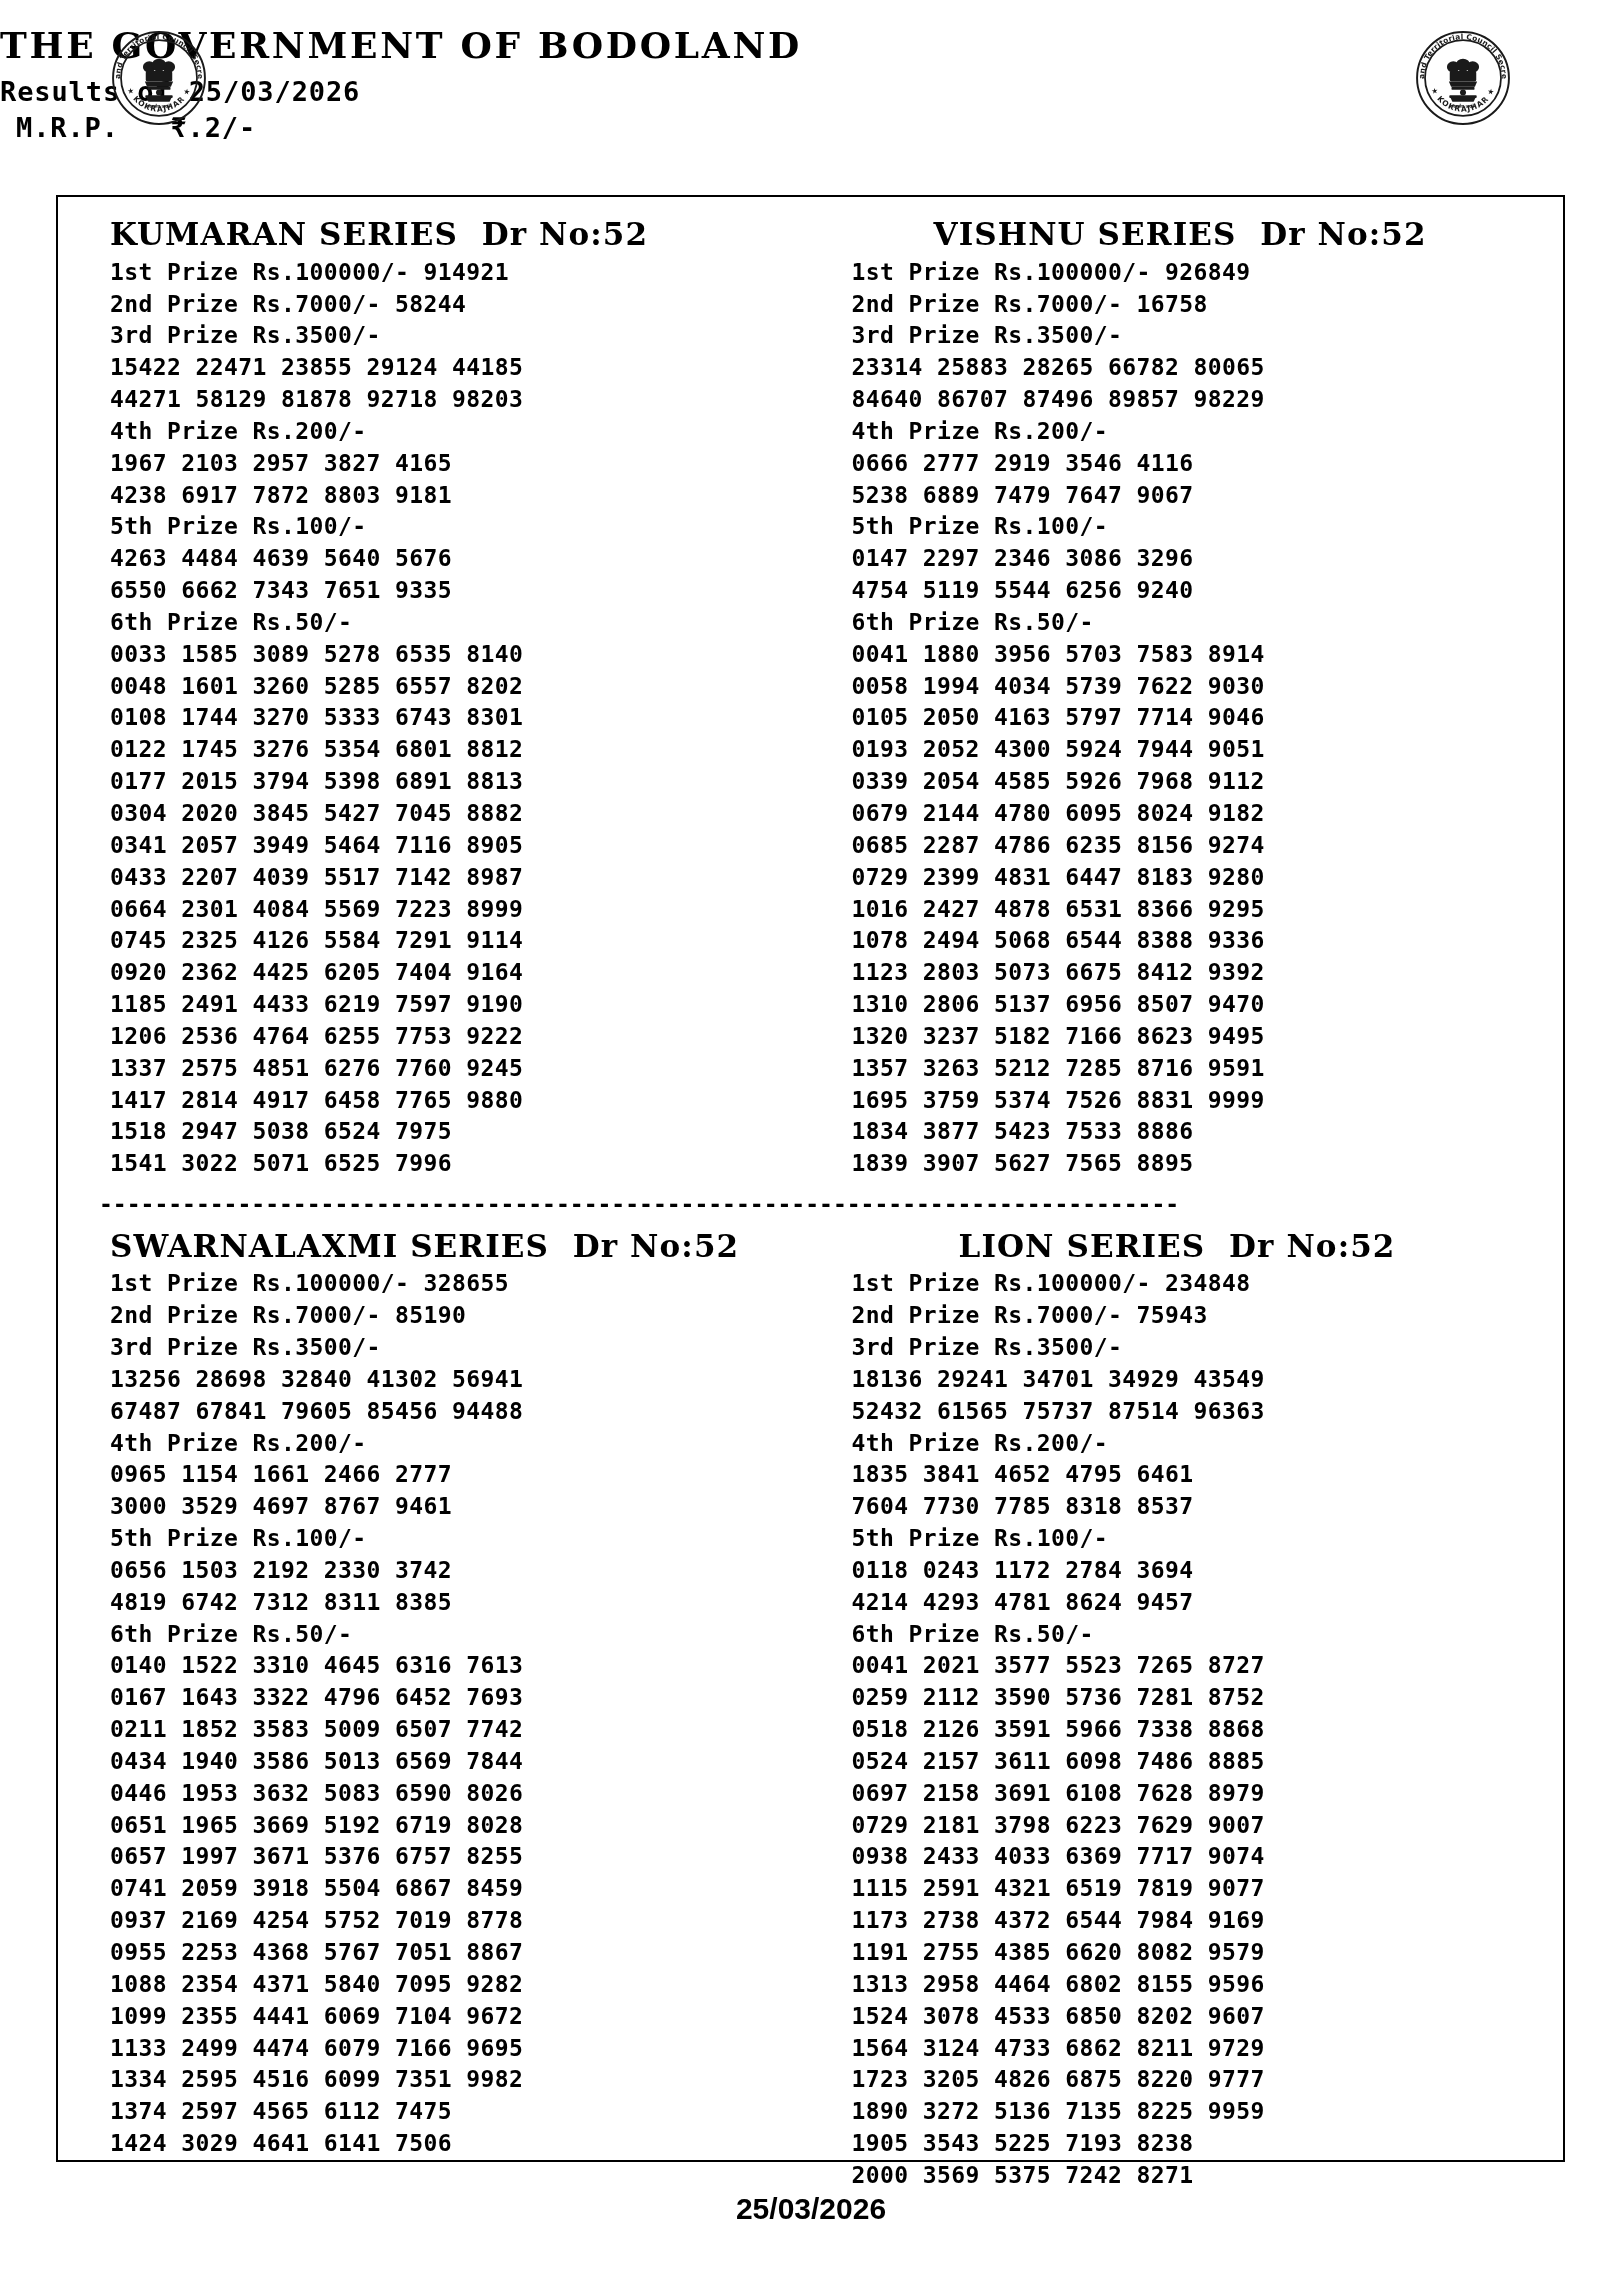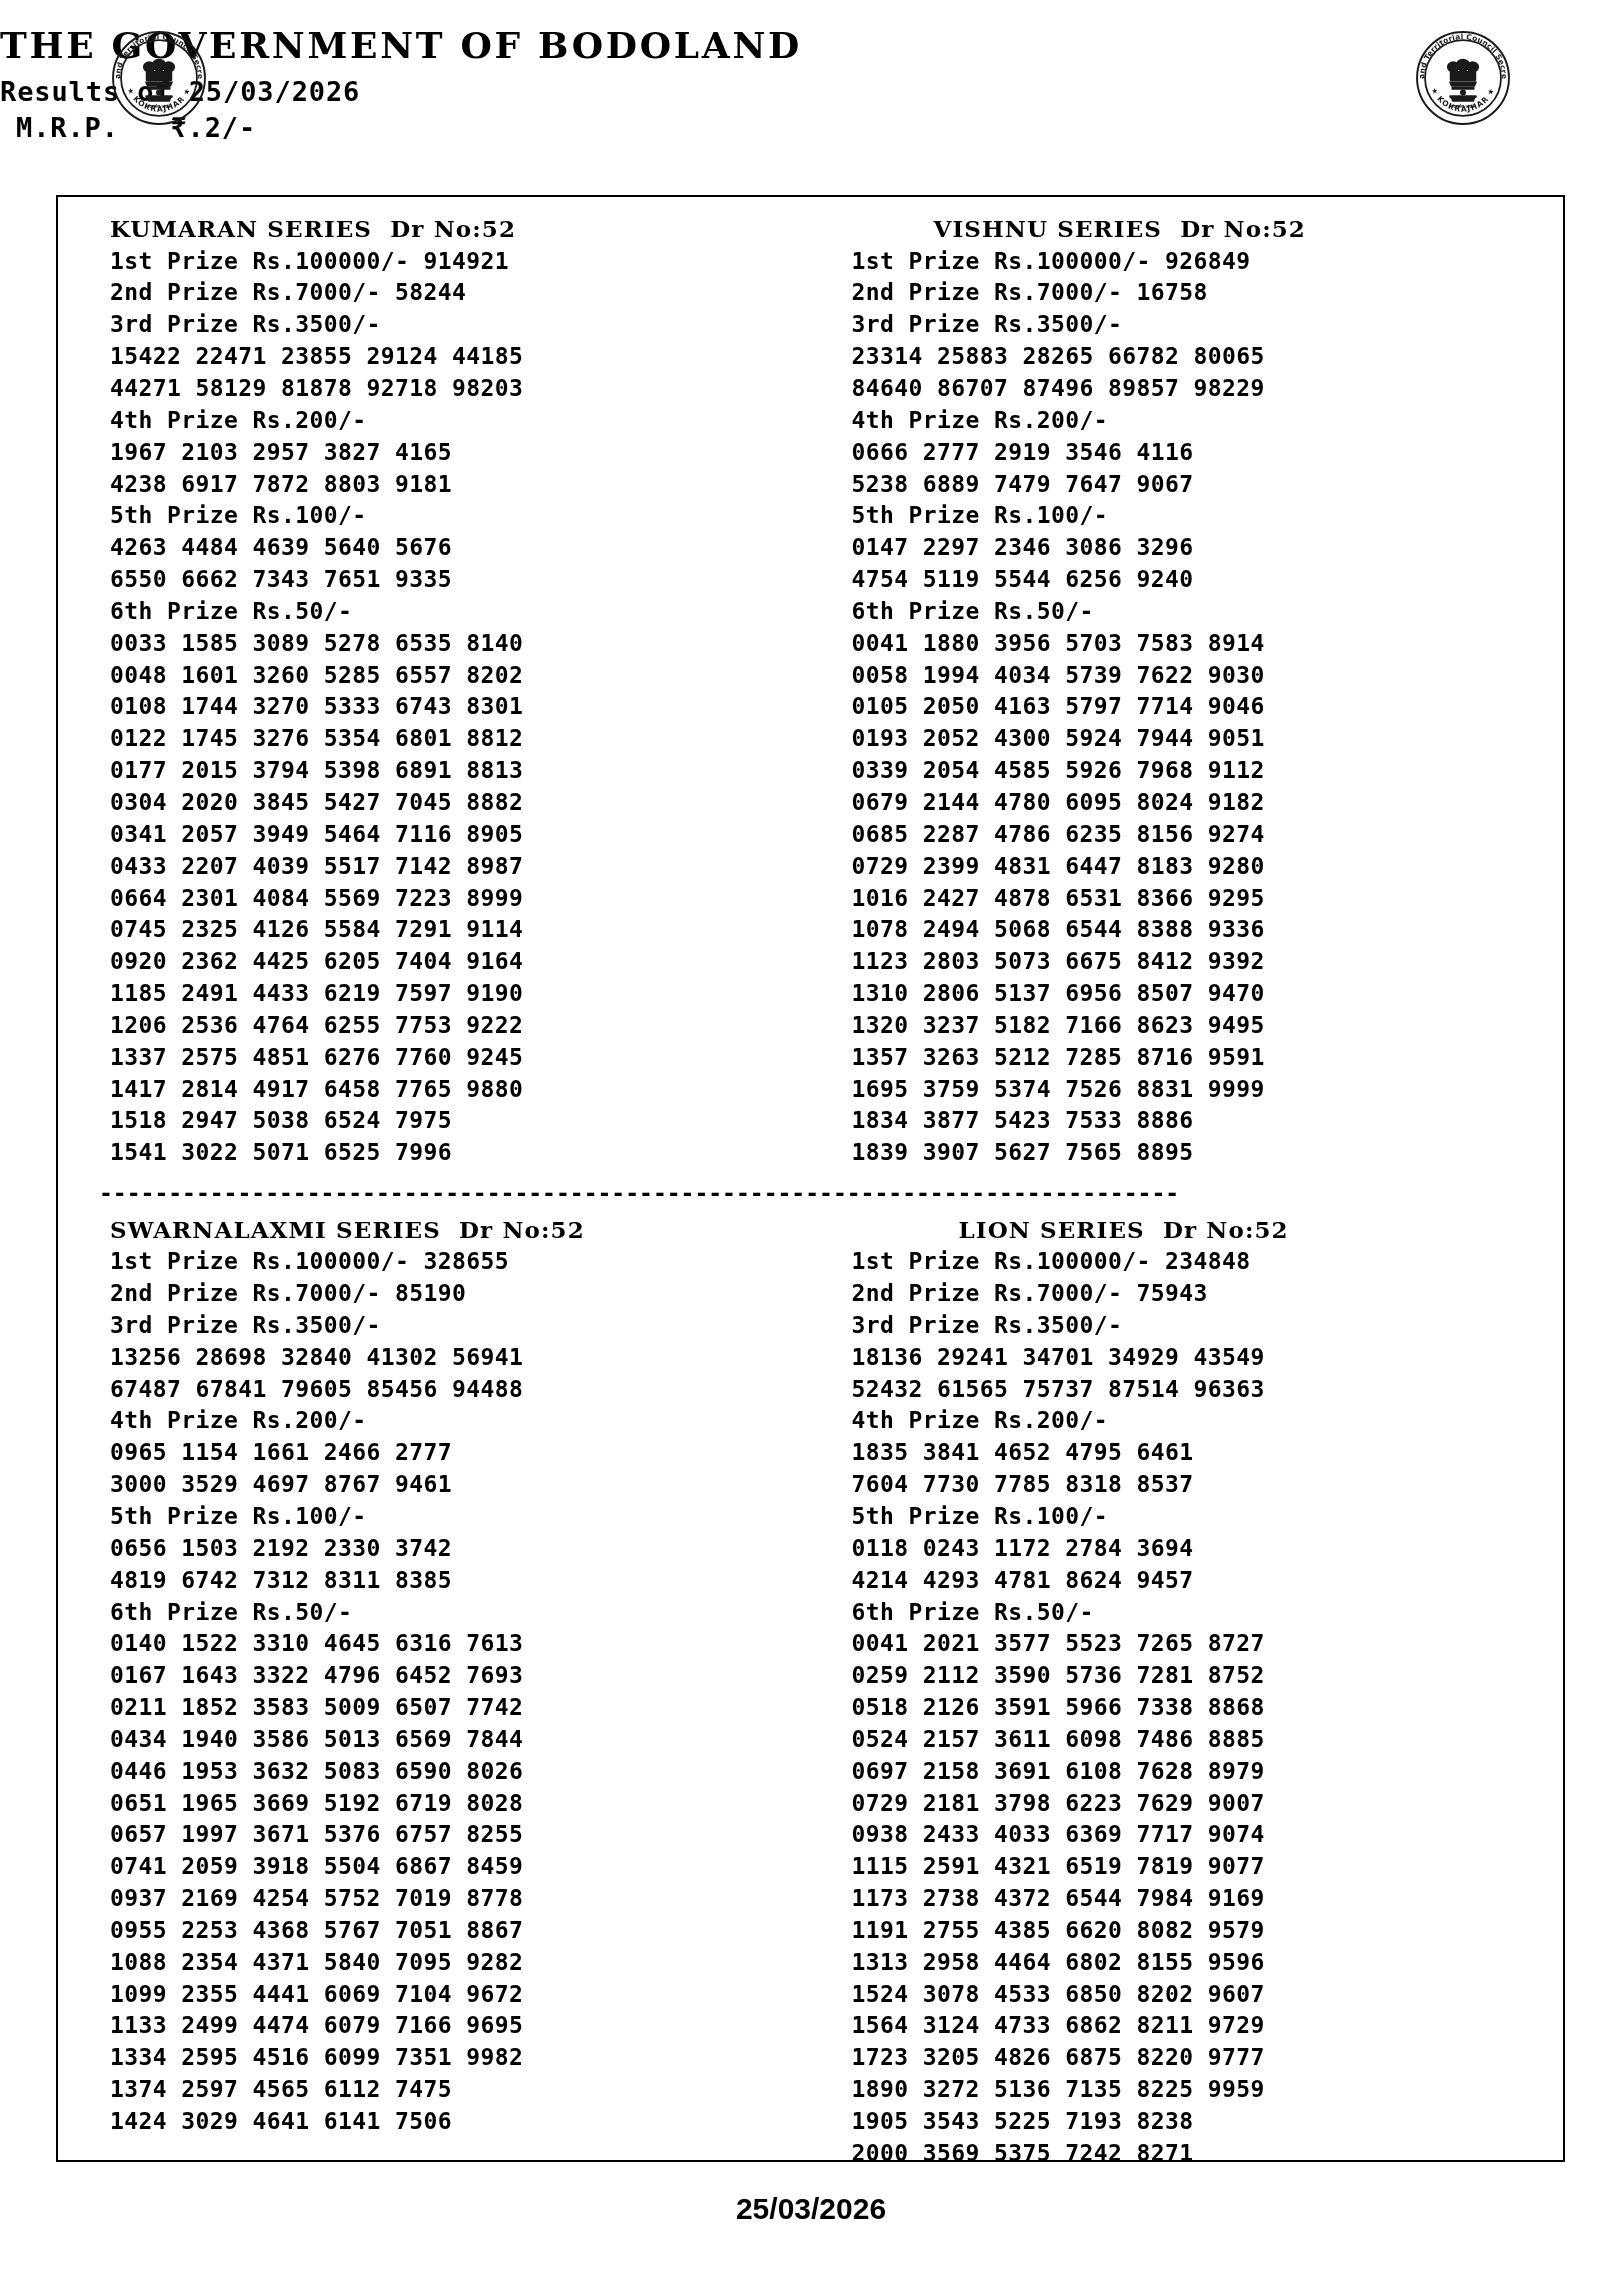--- a/index.html
+++ b/index.html
@@ -92,21 +92,21 @@
     box-sizing: border-box;
     padding-left: 52px;
   }
   .result-col.right {
     padding-left: 41px;
   }
 
   .series-head {
     font-family: "DejaVu Serif", serif;
     font-weight: bold;
-    font-size: 23px;
+    font-size: 31px;
     letter-spacing: 1.1px;
     white-space: pre;
     line-height: 1.38;
     margin-bottom: 0.9px;
   }
   .series-head.indent-1 { padding-left: 82px; }
   .series-head.indent-2 { padding-left: 107px; }
 
   .line {
     font-family: "DejaVu Sans Mono", monospace;

